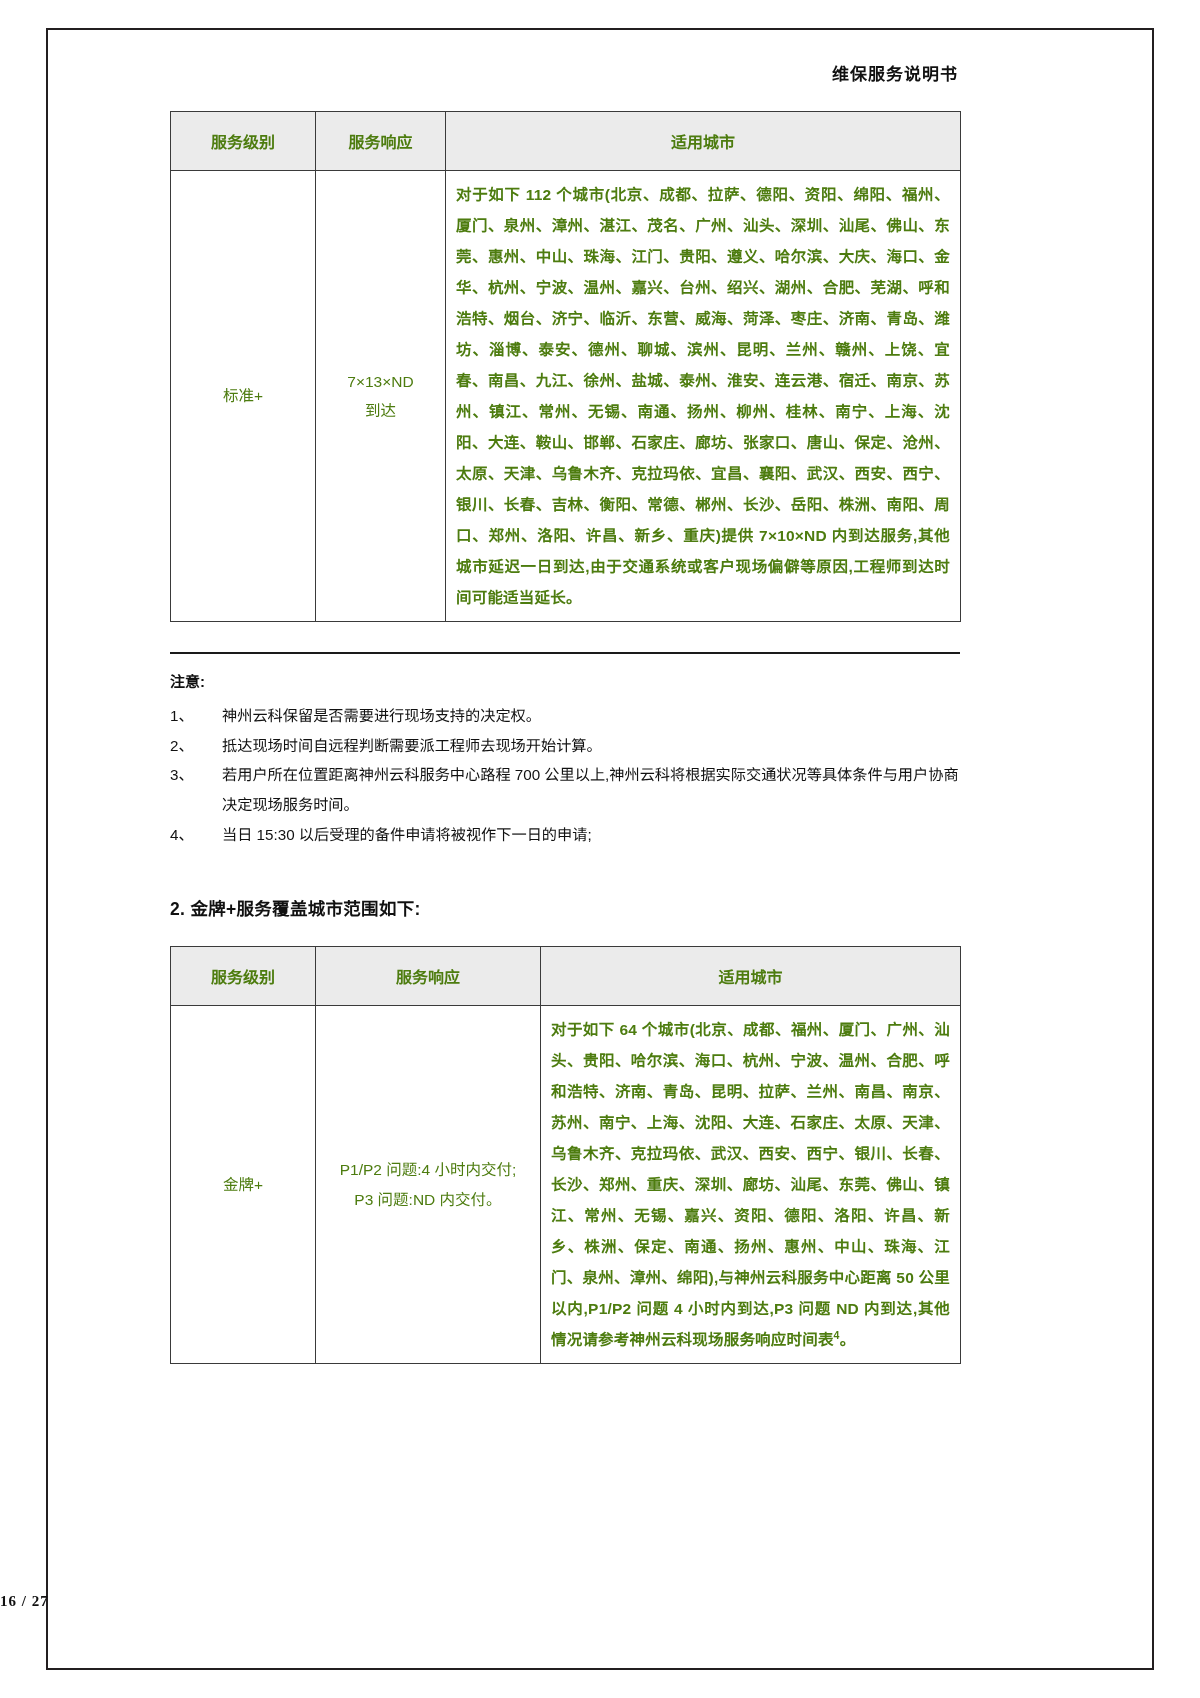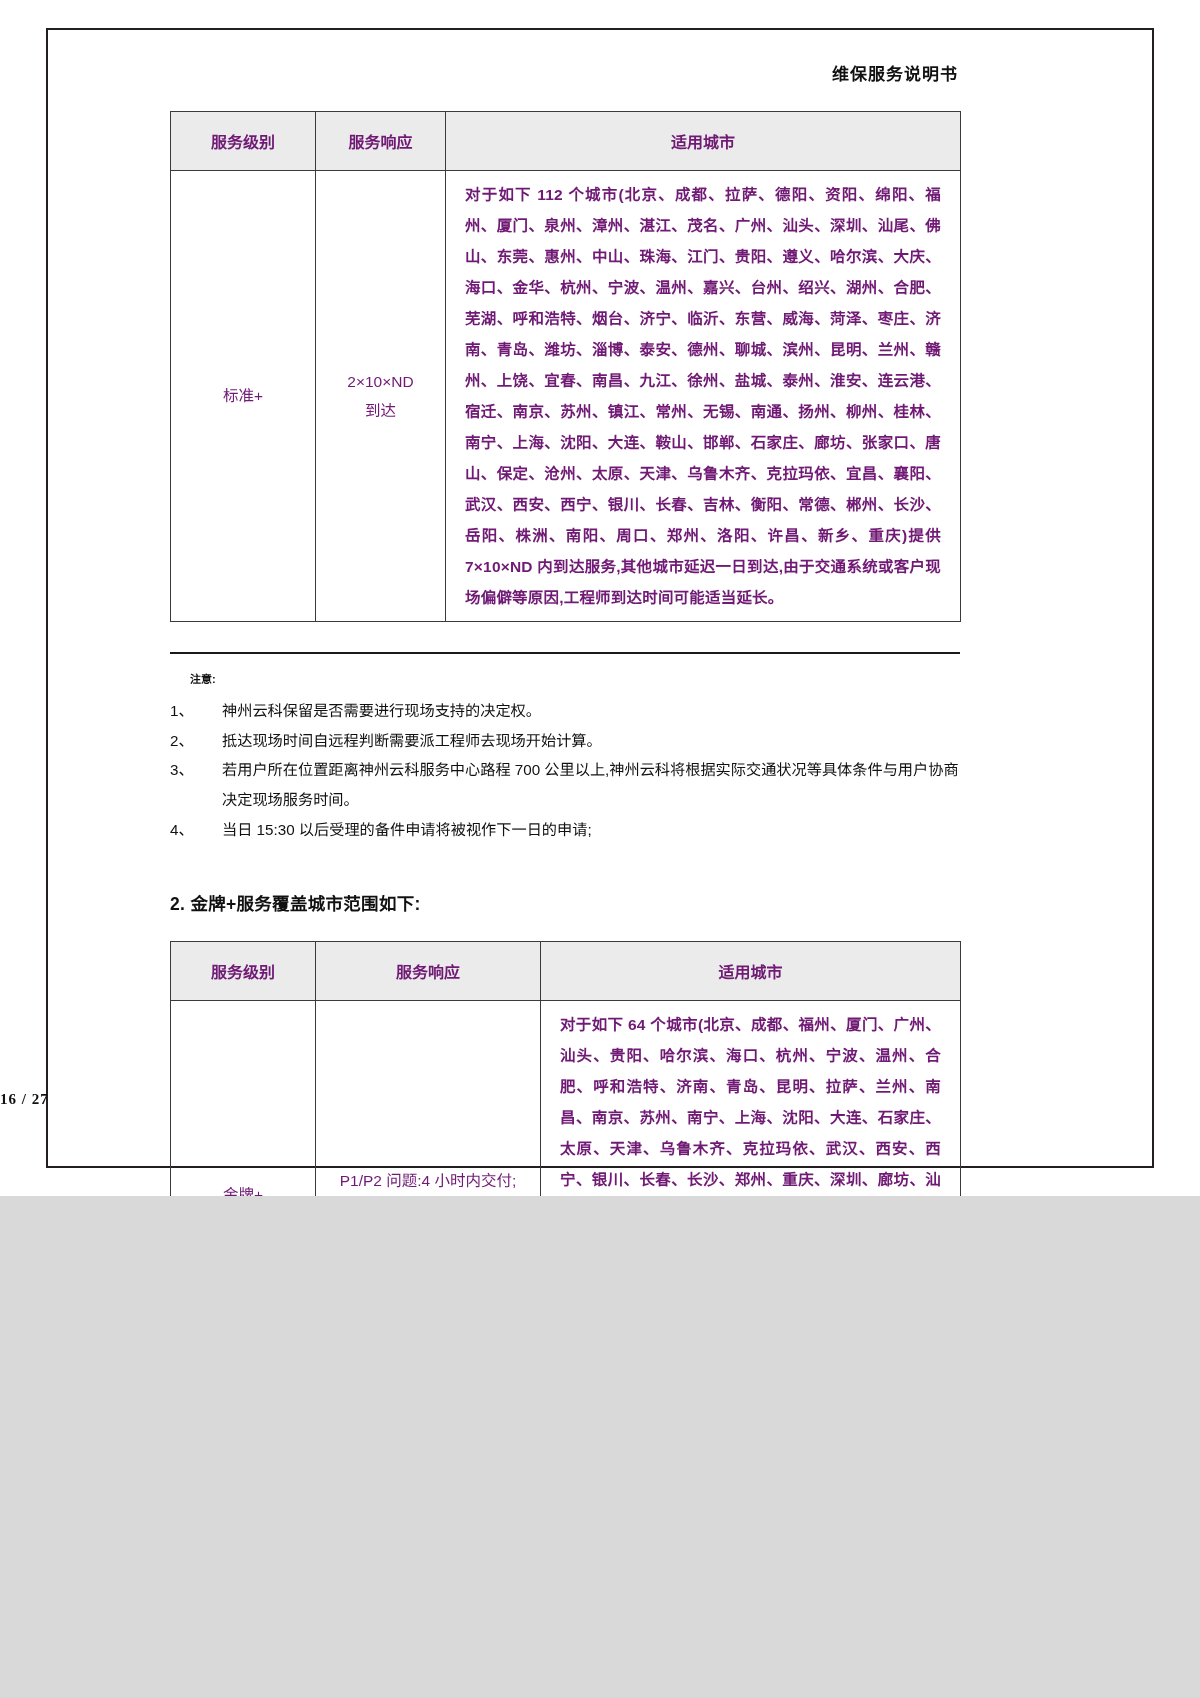--- a/index.html
+++ b/index.html
@@ -3,21 +3,21 @@
 <meta charset="utf-8">
 <style>
   html, body {
     margin: 0;
     padding: 0;
     background: #d9d9d9;
     font-family: "Liberation Sans", "DejaVu Sans", sans-serif;
   }
   .page {
     width: 1200px;
-    height: 1196px;
+    height: 1698px;
     background: #ffffff;
     position: relative;
     box-sizing: border-box;
     overflow: hidden;
   }
   .page-border {
     position: absolute;
     left: 46px;
     top: 28px;
     right: 46px;
@@ -49,23 +49,23 @@
     letter-spacing: 0.3px;
   }
   table.svc {
     border-collapse: collapse;
     width: 790px;
     margin-top: 26px;
     table-layout: fixed;
   }
   table.svc th, table.svc td {
     border: 1.5px solid #3a3a3a;
-    padding: 8px 19px;
+    padding: 8px 10px;
     font-size: 15.5px;
-    color: #701a75;
+    color: #4d7c0f;
     vertical-align: middle;
   }
   table.svc th {
     background: #ebebeb;
     font-weight: bold;
     text-align: center;
     height: 42px;
     font-size: 16px;
   }
   td.ccell {
@@ -81,25 +81,24 @@
     letter-spacing: 0.2px;
     font-weight: bold;
   }
   .rule {
     border: 0;
     border-top: 2.5px solid #1a1a1a;
     margin: 30px 0 0 0;
     width: 790px;
   }
   .note-title {
-    font-size: 11px;
+    font-size: 15px;
     font-weight: bold;
     margin-top: 16px;
     color: #111;
-    margin-left: 20px;
   }
   ol.notes {
     list-style: none;
     margin: 10px 0 0 0;
     padding: 0;
   }
   ol.notes li {
     font-size: 15.2px;
     line-height: 1.95;
     color: #111;
@@ -148,21 +147,21 @@
         <tr>
           <th>服务级别</th>
           <th>服务响应</th>
           <th>适用城市</th>
         </tr>
       </thead>
       <tbody>
         <tr>
           <td class="ccell">标准+</td>
           <td class="ccell">
-            <div>2×10×ND</div>
+            <div>7×13×ND</div>
             <div>到达</div>
           </td>
           <td class="citycell">对于如下 112 个城市(北京、成都、拉萨、德阳、资阳、绵阳、福州、厦门、泉州、漳州、湛江、茂名、广州、汕头、深圳、汕尾、佛山、东莞、惠州、中山、珠海、江门、贵阳、遵义、哈尔滨、大庆、海口、金华、杭州、宁波、温州、嘉兴、台州、绍兴、湖州、合肥、芜湖、呼和浩特、烟台、济宁、临沂、东营、威海、菏泽、枣庄、济南、青岛、潍坊、淄博、泰安、德州、聊城、滨州、昆明、兰州、赣州、上饶、宜春、南昌、九江、徐州、盐城、泰州、淮安、连云港、宿迁、南京、苏州、镇江、常州、无锡、南通、扬州、柳州、桂林、南宁、上海、沈阳、大连、鞍山、邯郸、石家庄、廊坊、张家口、唐山、保定、沧州、太原、天津、乌鲁木齐、克拉玛依、宜昌、襄阳、武汉、西安、西宁、银川、长春、吉林、衡阳、常德、郴州、长沙、岳阳、株洲、南阳、周口、郑州、洛阳、许昌、新乡、重庆)提供 7×10×ND 内到达服务,其他城市延迟一日到达,由于交通系统或客户现场偏僻等原因,工程师到达时间可能适当延长。</td>
         </tr>
       </tbody>
     </table>
 
     <hr class="rule">
 
     <div class="note-title">注意:</div>

